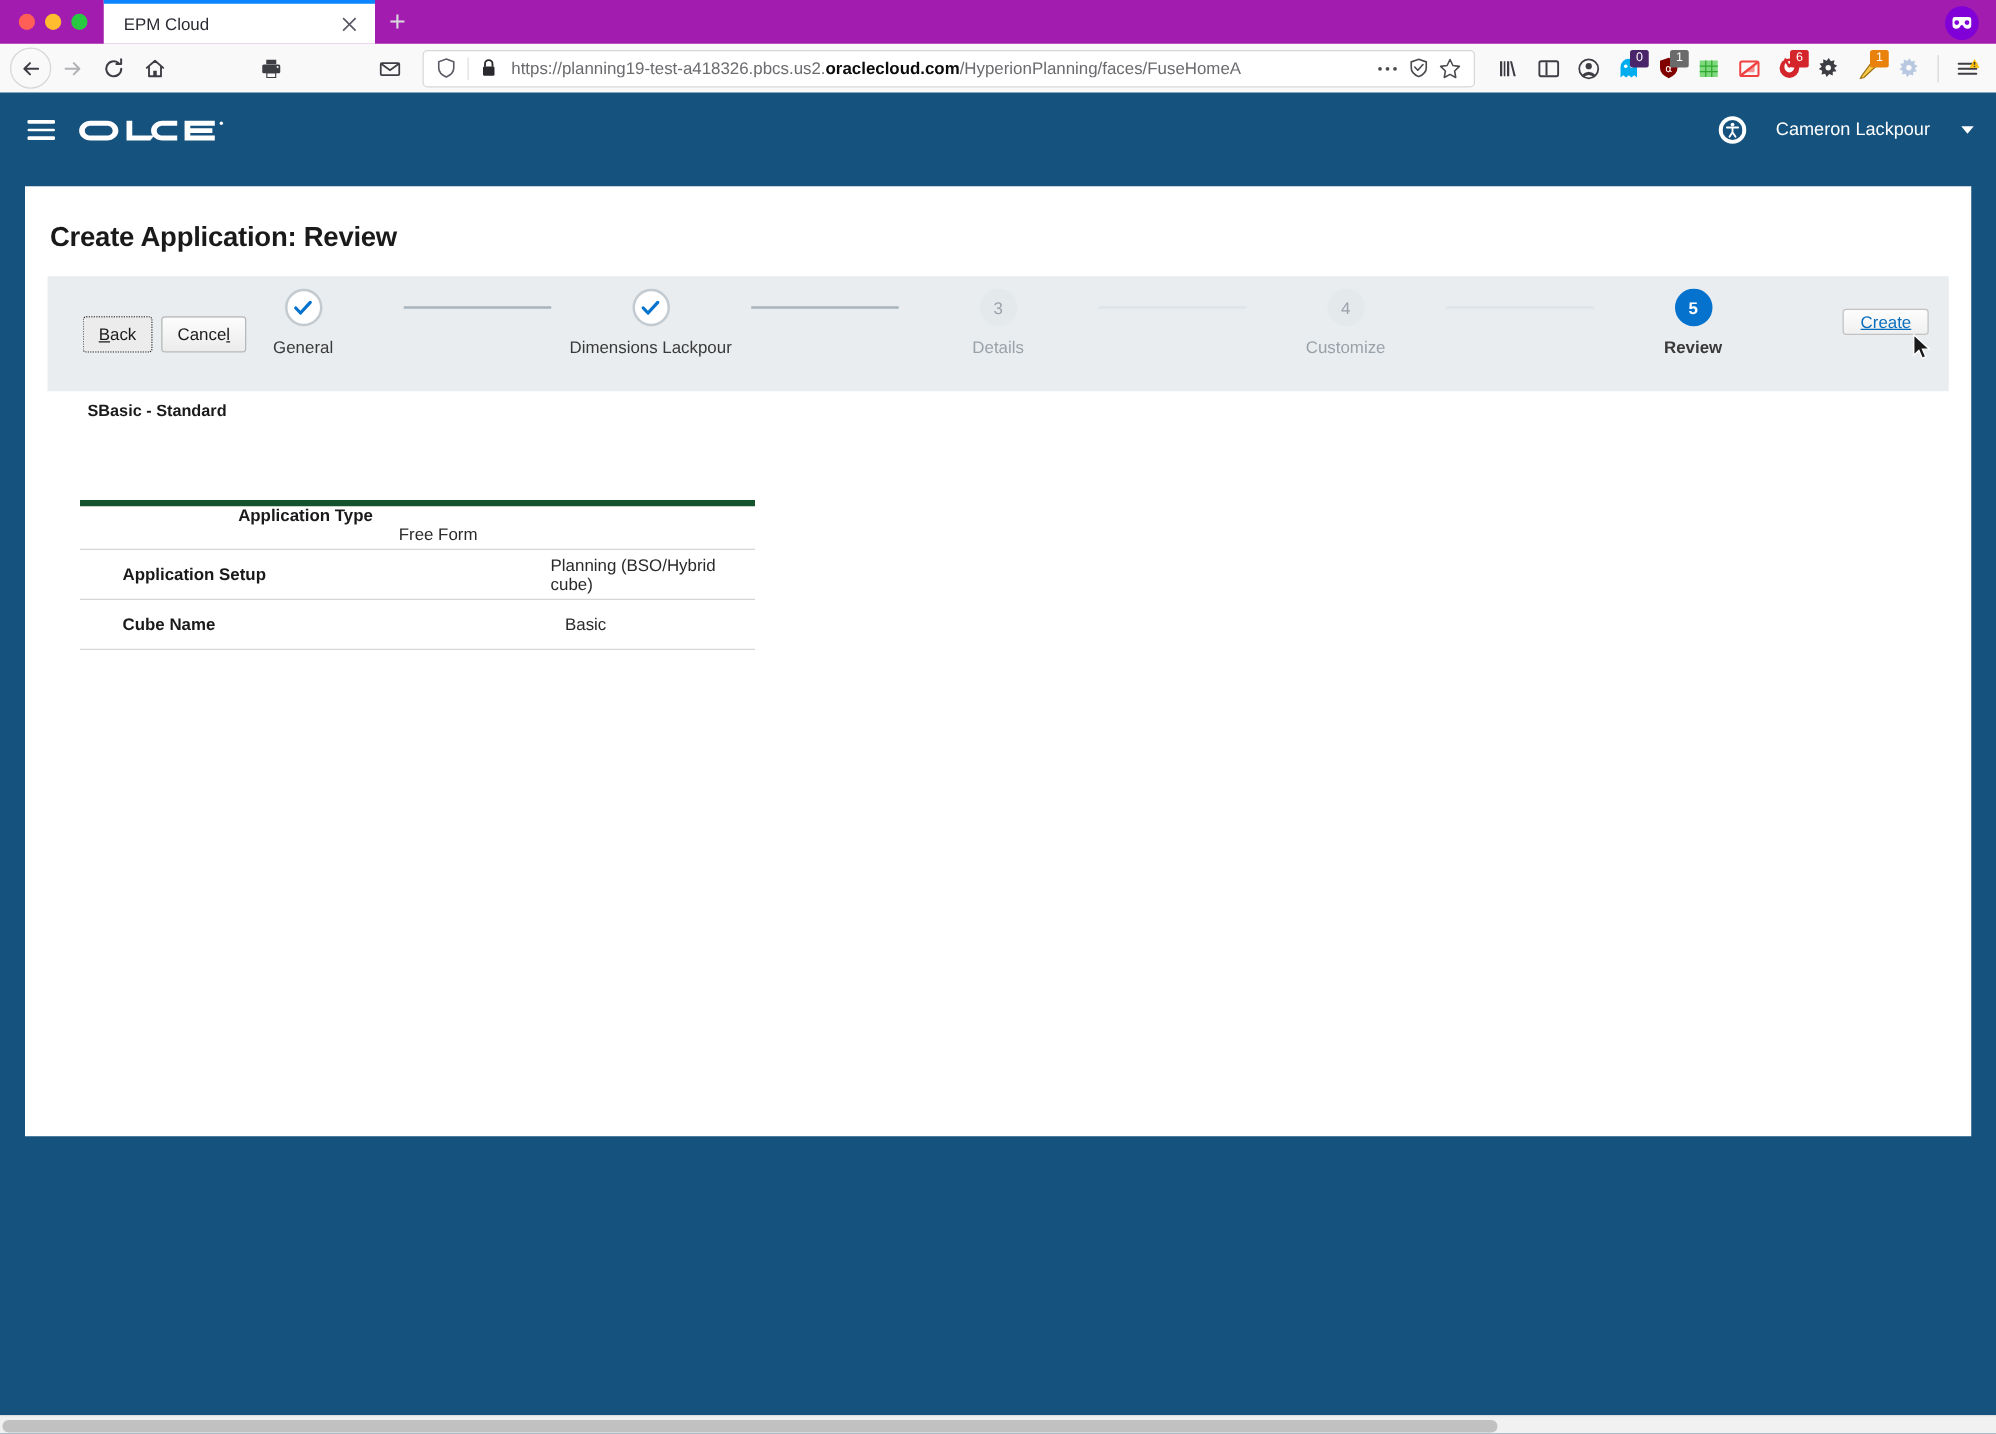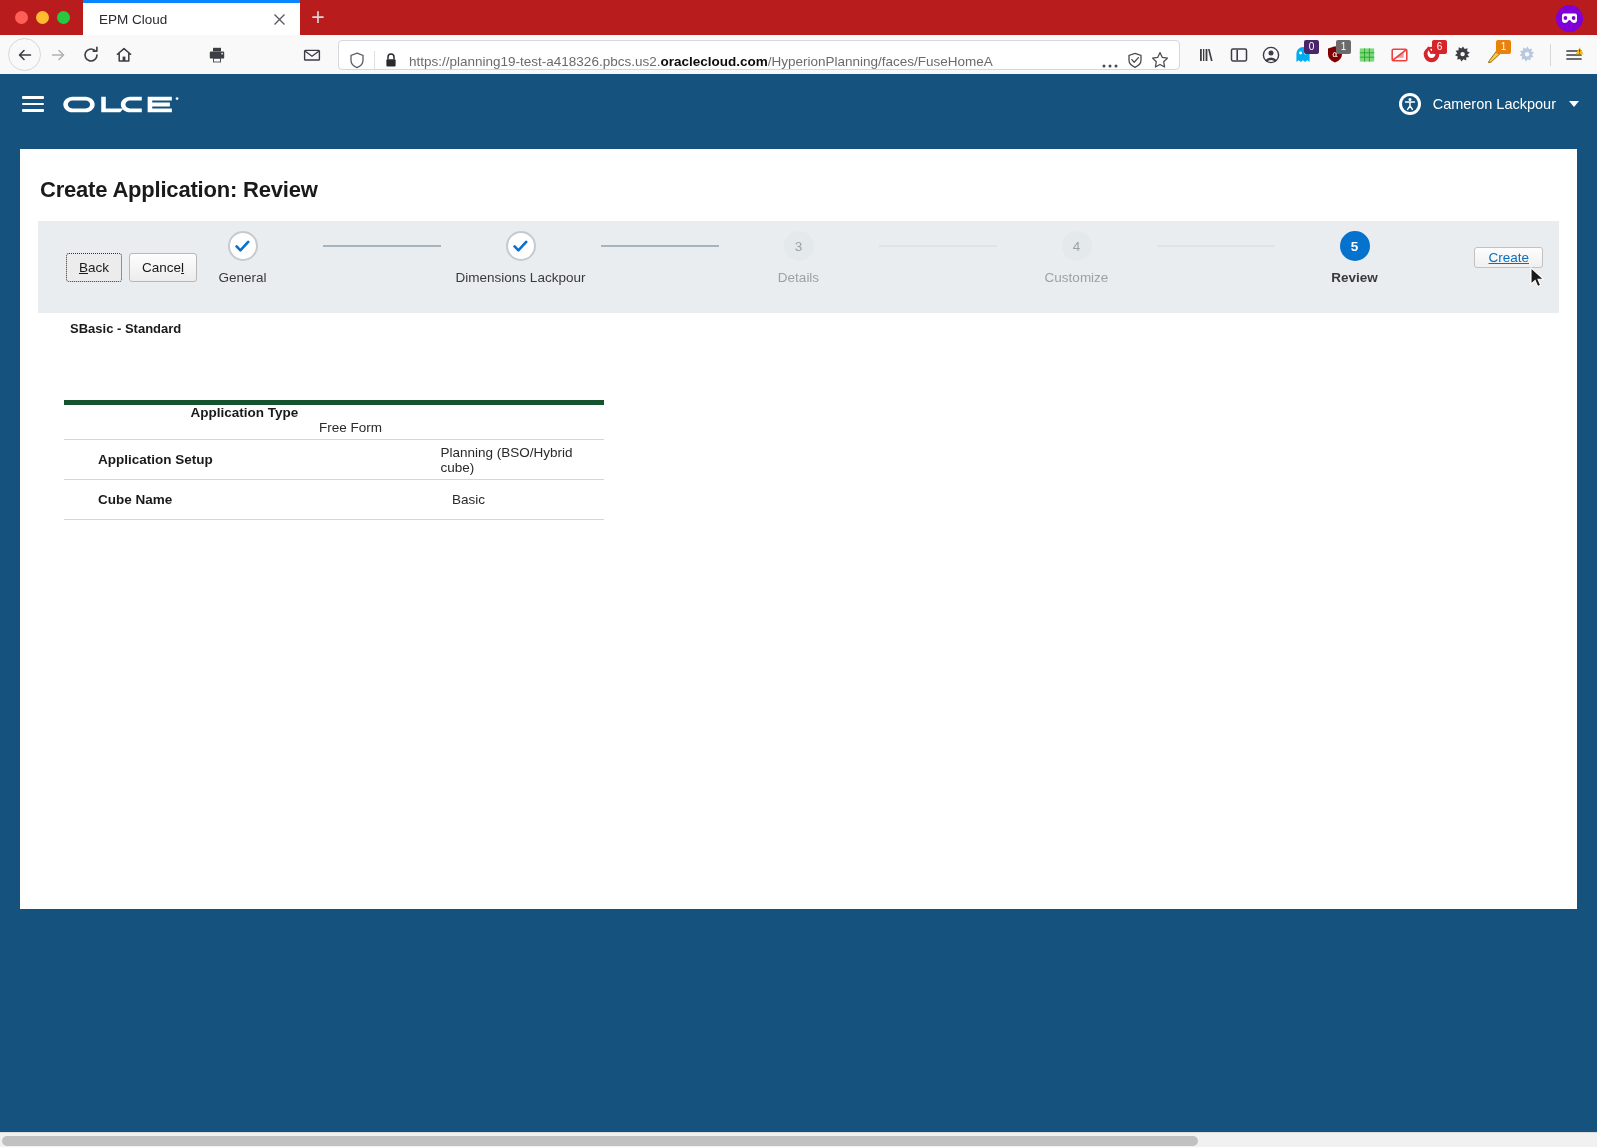--- a/index.html
+++ b/index.html
@@ -6,21 +6,21 @@
   html, body {
     width: 1597px; height: 1147px;
     font-family: "Liberation Sans", sans-serif;
     overflow: hidden; background: #f2f2f2;
   }
 
   
   .browser { width: 1597px; height: 1147px; position: relative; }
 
   .tabstrip {
-    height: 35px; background: #b91c1c; display: flex; align-items: flex-end;
+    height: 35px; background: #a21caf; display: flex; align-items: flex-end;
     position: relative;
   }
   .traffic { display: flex; align-items: center; gap: 8px; padding: 0 13px 11px 15px; }
   .dot { width: 13px; height: 13px; border-radius: 50%; display: block; }
   .dot.red { background: #ff5f57; }
   .dot.yellow { background: #febc2e; }
   .dot.green { background: #28c840; }
 
   .tab {
     width: 217px; height: 35px; background: #ffffff;
@@ -55,21 +55,21 @@
     width: 33px; height: 33px; display: flex; align-items: center;
     justify-content: center; color: #3d3d44; flex: none;
   }
   .navbtn.ring { border: 1px solid #d7d7db; border-radius: 50%; }
   .navbtn.dim { color: #b1b1b6; }
   .navbtn.spaced { margin-left: 60px; }
   .navbtn.mail { margin-left: 62px; margin-right: 6px; }
 
   .urlbar {
     flex: 1; height: 30px; background: #ffffff; border: 1px solid #d7d7db;
-    border-radius: 4px; display: flex; align-items: flex-end; padding: 0 6px;
+    border-radius: 4px; display: flex; align-items: center; padding: 0 6px;
     margin: 4px 4px; min-width: 0;
   }
   .urlbar .sep { width: 1px; height: 18px; background: #e0e0e2; margin: 0 5px; }
   .url-text {
     flex: 1; font-size: 13.5px; color: #6b6b6f; white-space: nowrap;
     overflow: hidden; margin-left: 7px; min-width: 0;
   }
   .url-text b { color: #0c0c0d; font-weight: 700; }
   .urlicon { flex: none; display: flex; align-items: center; padding: 0 4px; color: #5b5b66; }
 
@@ -89,21 +89,21 @@
   .app-header {
     height: 56px; background: #15527d; display: flex; align-items: center;
     padding: 0 16px; position: relative;
   }
   .ham { width: 34px; height: 34px; display: flex; flex-direction: column;
          justify-content: center; gap: 4px; padding: 0 6px; margin-right: 12px; }
   .ham span { display: block; height: 2.5px; background: #fff; border-radius: 1px; }
   .oracle-logo { height: 17px; display: block; }
   .user-area {
     position: absolute; right: 18px; top: 0; height: 56px;
-    display: flex; align-items: center; gap: 12px;
+    display: flex; align-items: center; gap: 24px;
   }
   .a11y-icon {
     width: 22px; height: 22px; border-radius: 50%; background: #fff;
     display: flex; align-items: center; justify-content: center;
   }
   .user-name { color: #ffffff; font-size: 14.5px; }
   .caret-dn {
     width: 0; height: 0; border-left: 5px solid transparent;
     border-right: 5px solid transparent; border-top: 6px solid #fff;
     margin-left: 1px;

